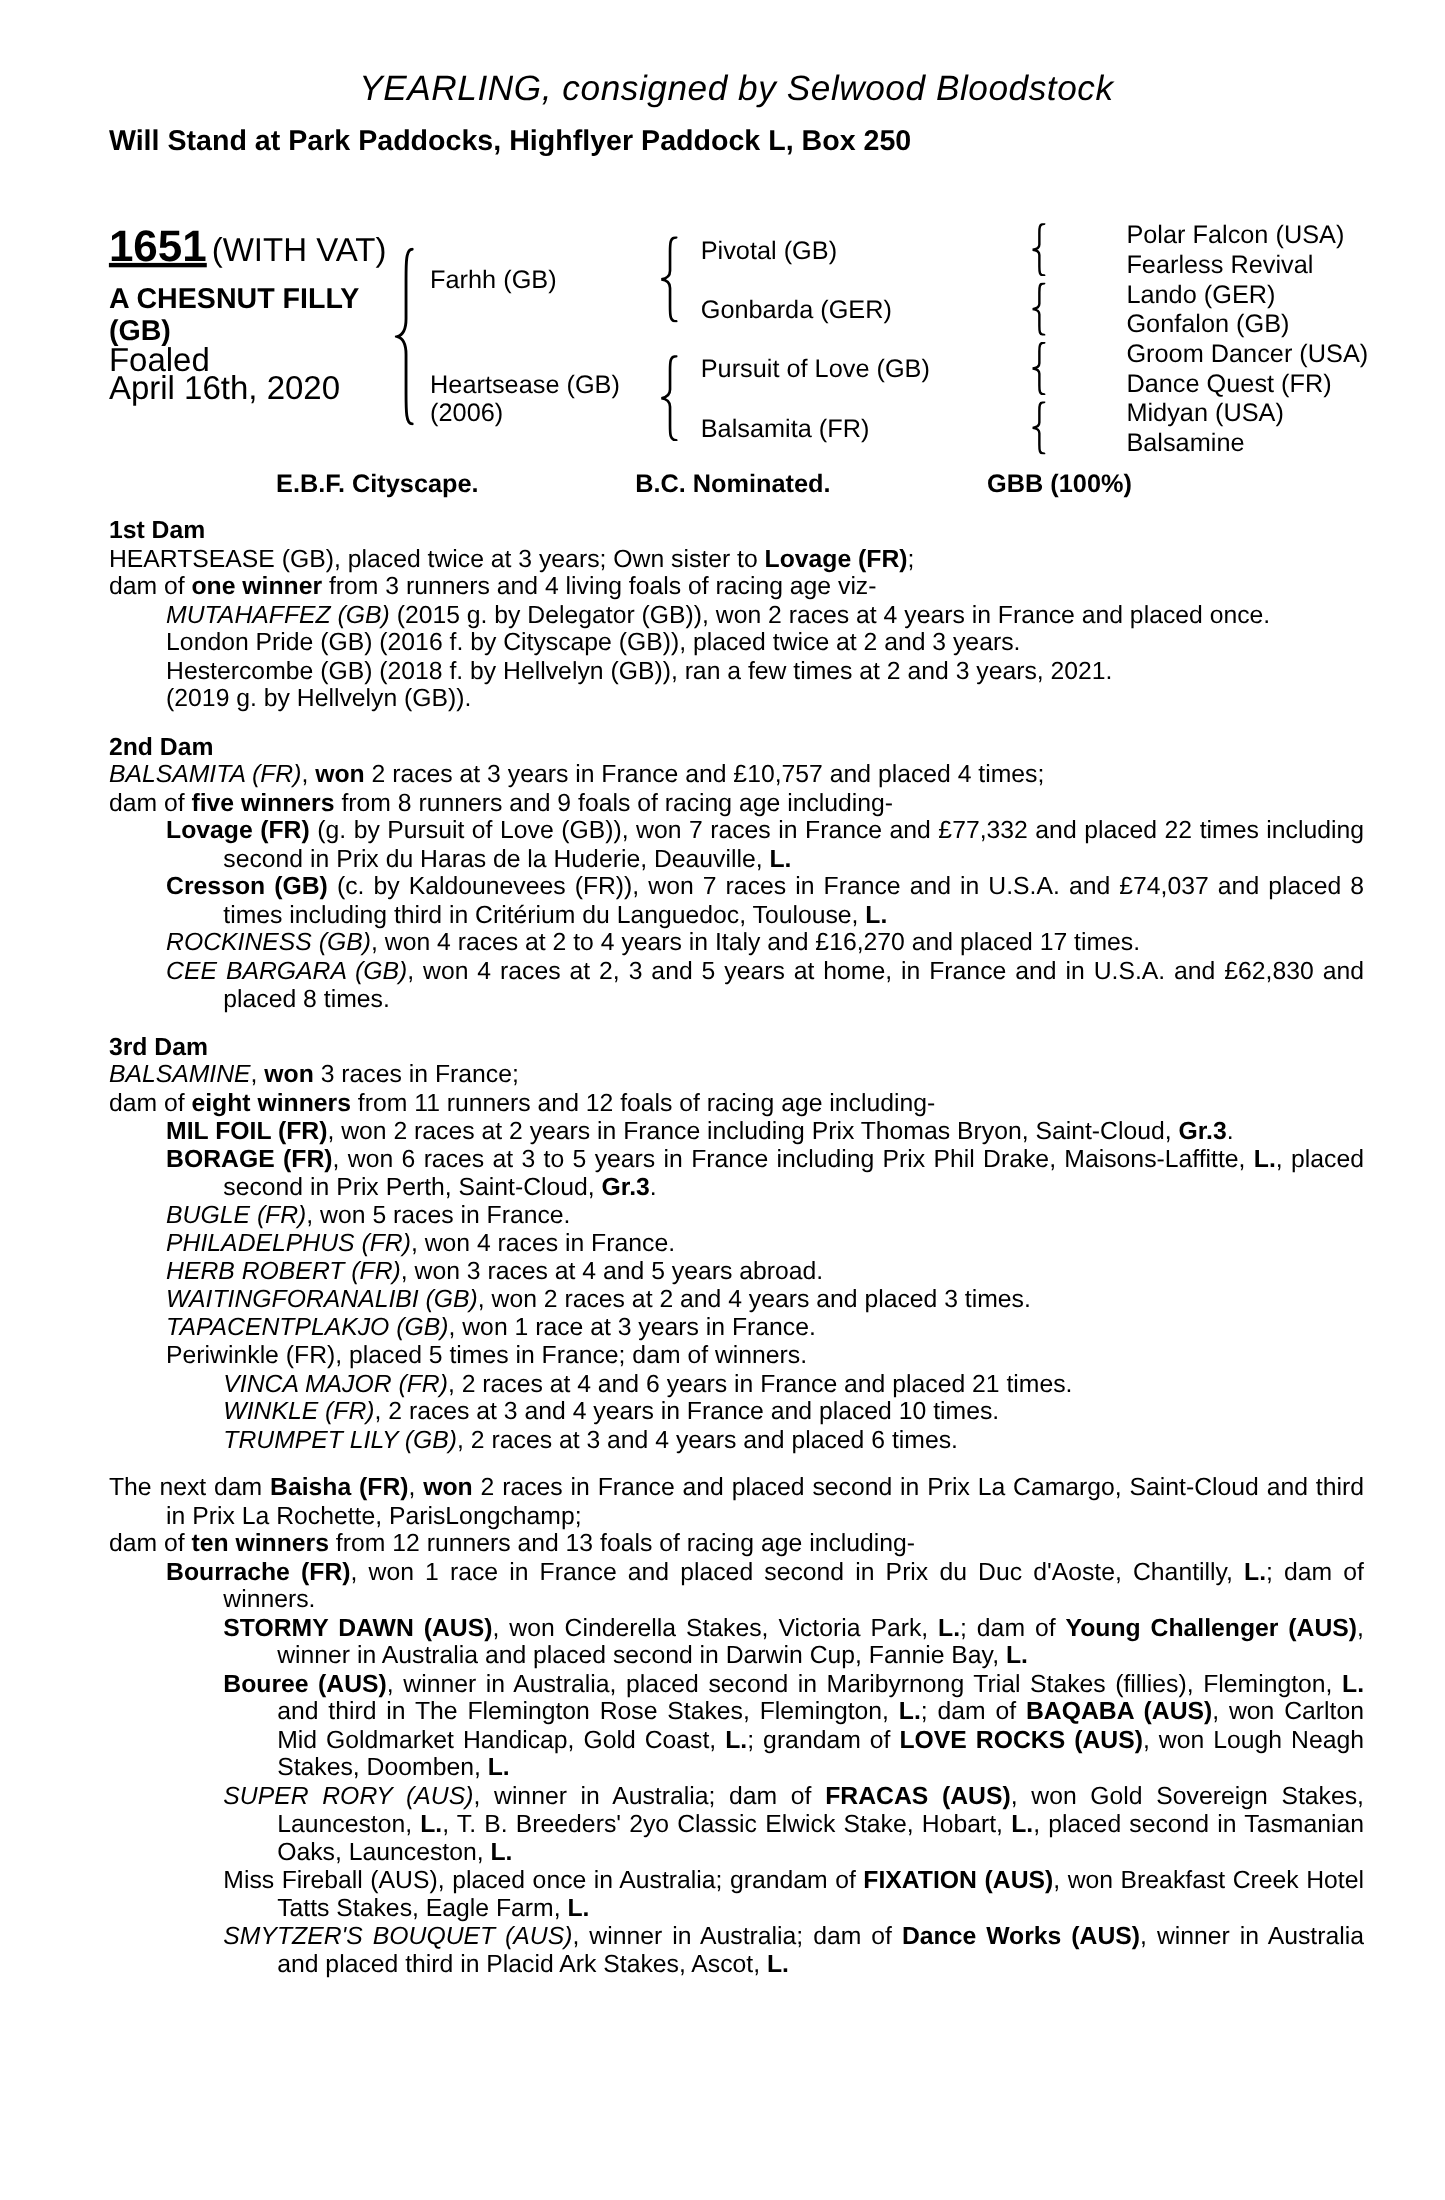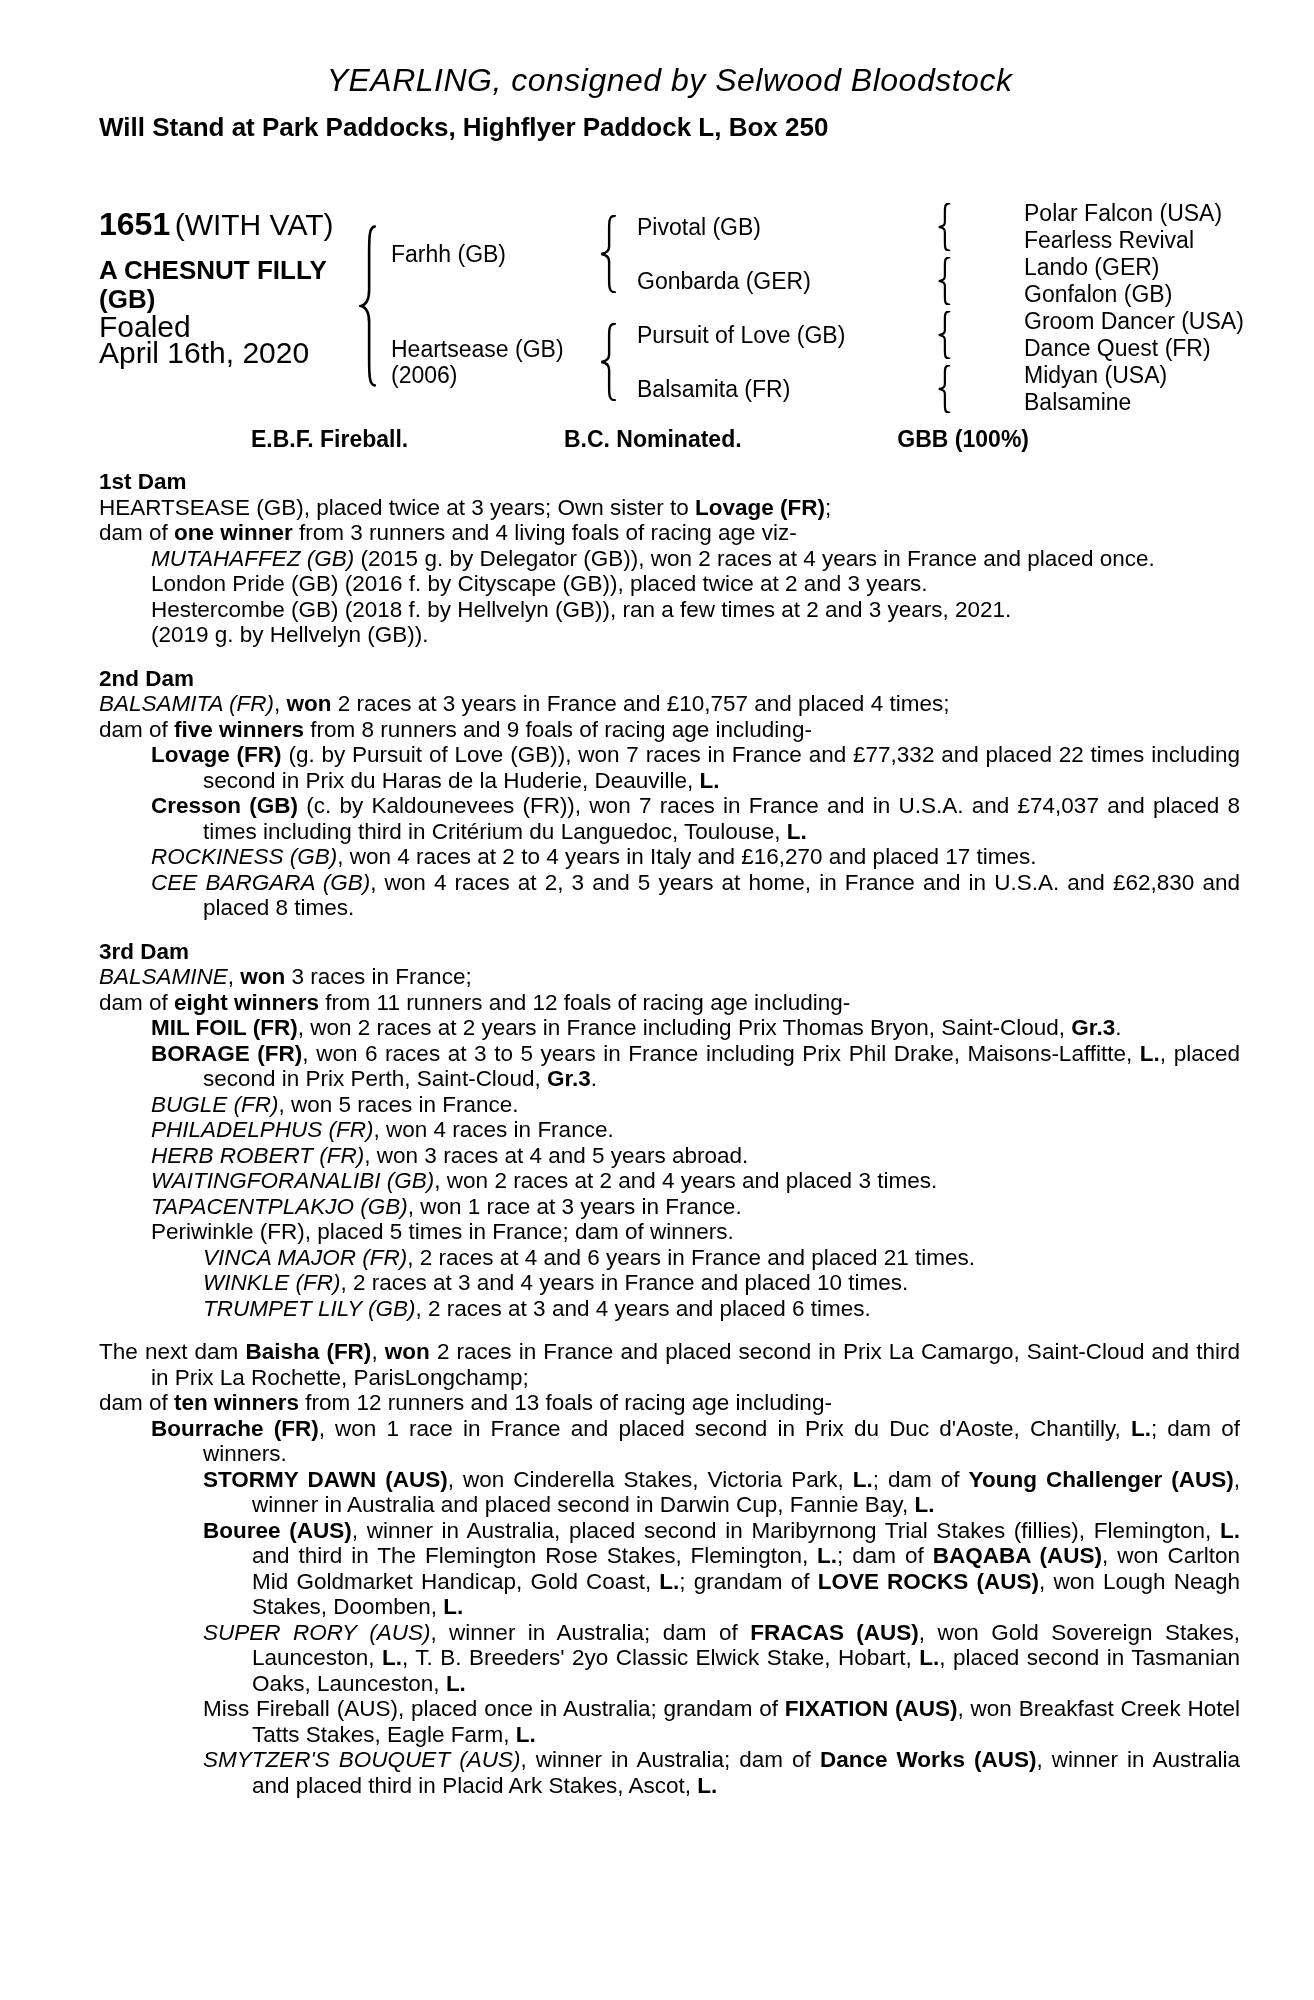--- a/index.html
+++ b/index.html
@@ -15,21 +15,21 @@
     letter-spacing:.5px;
   }
   .stand{
     margin-top:16px;font-weight:700;font-size:26px;line-height:30px;
   }
 
   
   .pedigree{margin-top:58px;height:212px;display:flex;align-items:stretch;}
   .lot-block{width:260px;padding-top:4px;flex:none;}
   .lot-line{white-space:nowrap;}
-  .lot-no{font-weight:700;font-size:32px;line-height:40px;}
+  .lot-no{font-weight:700;font-size:40px;line-height:40px;text-decoration:underline;}
   .vat{font-size:30px;}
   .horse-name{margin-top:12px;font-weight:700;font-size:26px;line-height:29px;width:230px;}
   .foaled{font-size:30px;line-height:26px;}
   .brace{flex:none;align-self:center;}
   .brace-lg{width:18px;height:162px;}
   .brace-md{width:18px;height:78px;}
   .brace-sm{width:14px;height:48px;}
   .gcol{display:flex;flex-direction:column;flex:1;}
   .g1{flex:1;}
   .g1 > .gitem{flex:1;display:flex;align-items:center;}
@@ -141,21 +141,21 @@
               <div>Balsamine</div>
             </div>
           </div>
         </div>
       </div>
 
     </div>
   </div>
 
   <div class="noms">
-    <span>E.B.F. Fireball.</span>
+    <span>E.B.F. Cityscape.</span>
     <span>B.C. Nominated.</span>
     <span>GBB (100%)</span>
   </div>
 
   <div class="sections">
       <section>
         <div class="dam-heading">1st Dam</div>
         <p class="entry ind0"><span>HEARTSEASE (GB), placed twice at 3 years; Own sister to </span><span class="sb">Lovage (FR)</span><span>;</span></p>
         <p class="entry ind0"><span>dam of </span><span class="sb">one winner</span><span> from 3 runners and 4 living foals of racing age viz-</span></p>
         <p class="entry ind1"><span class="si">MUTAHAFFEZ (GB)</span><span> (2015 g. by Delegator (GB)), won 2 races at 4 years in France and placed once.</span></p>

